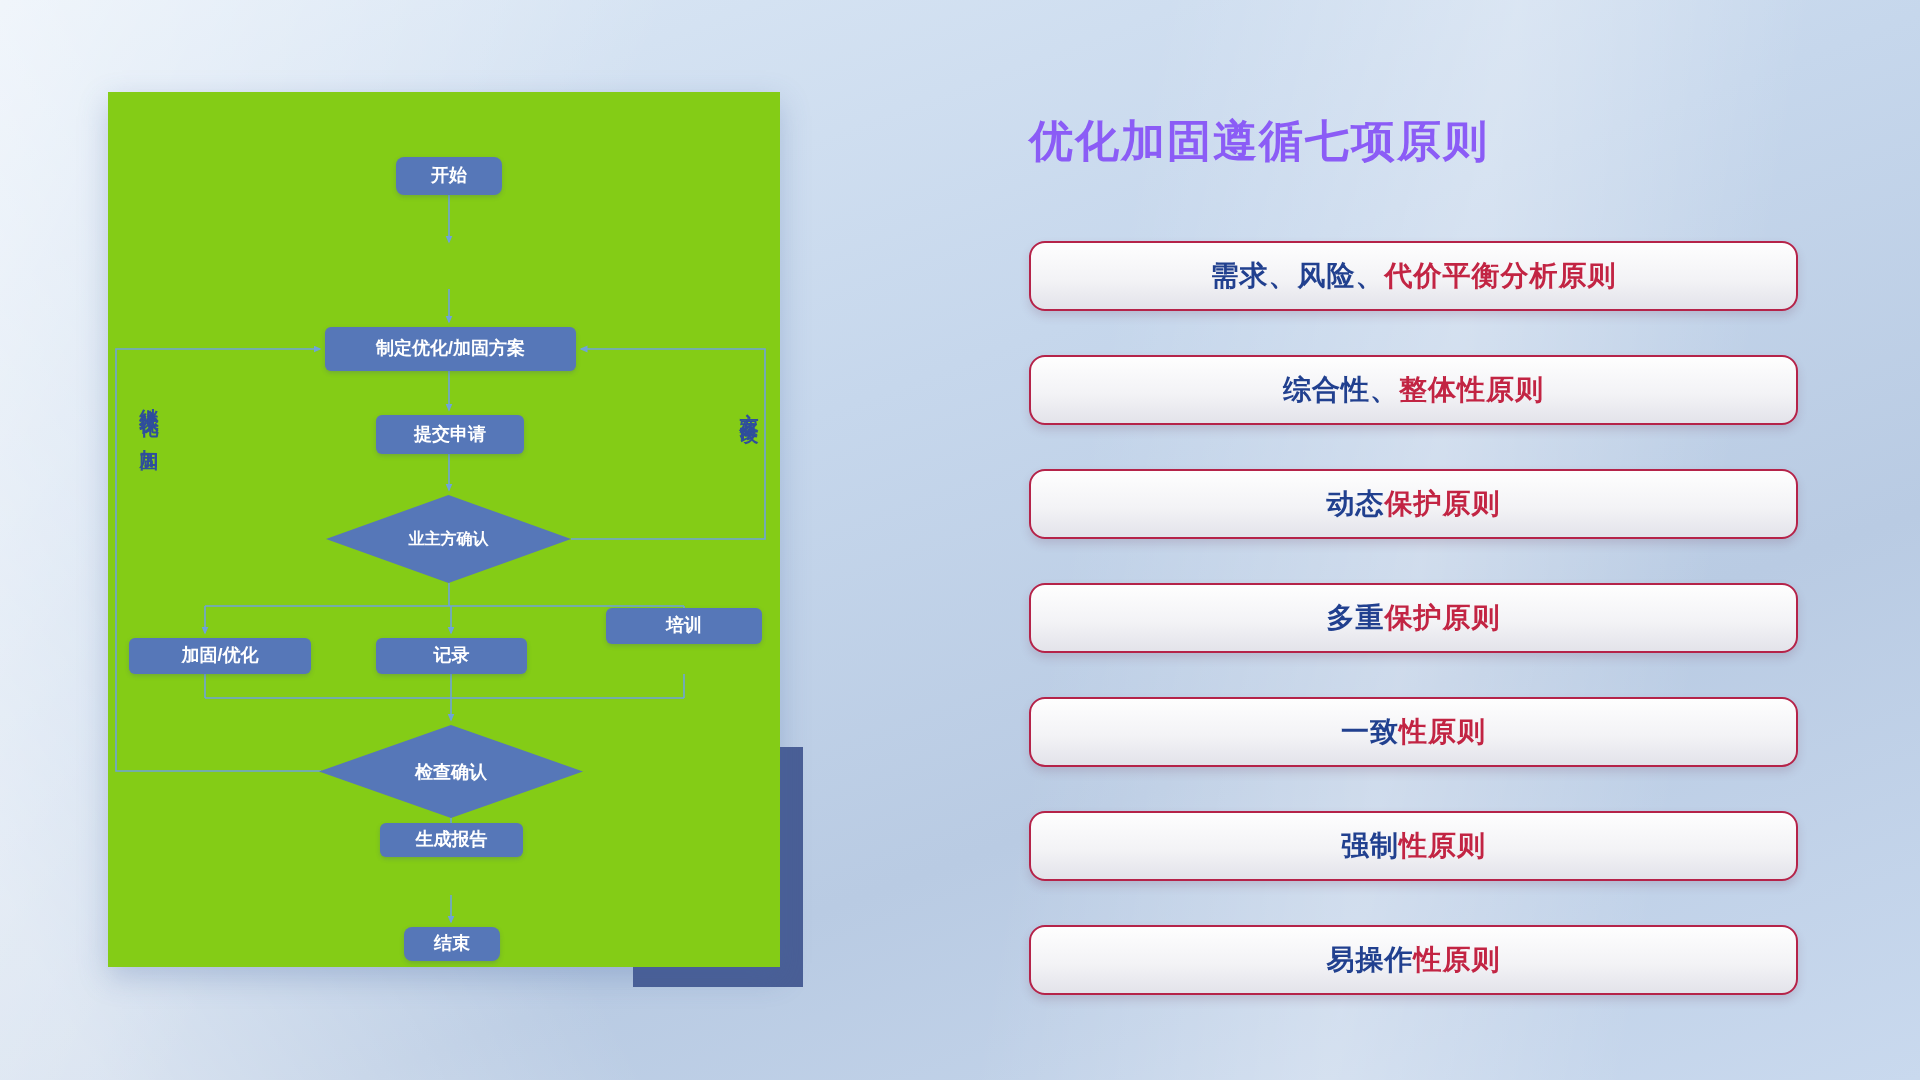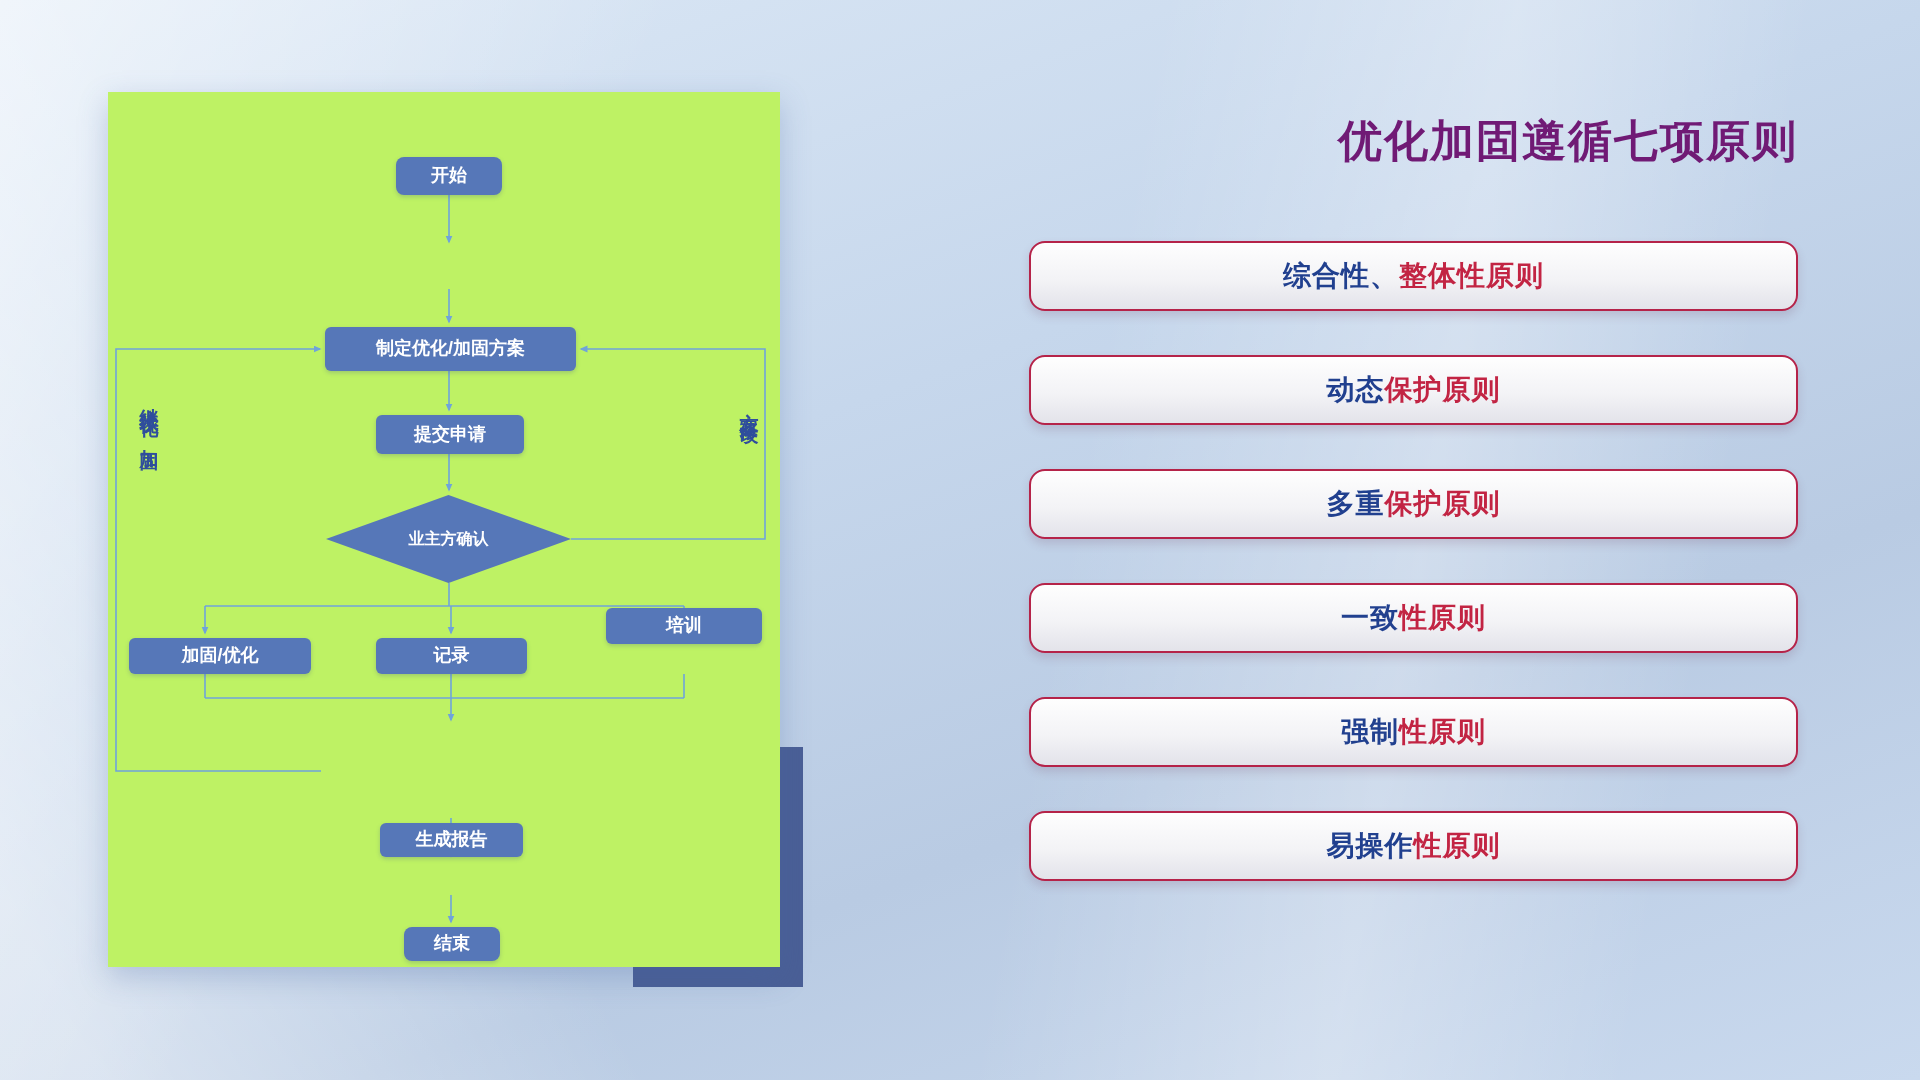--- a/index.html
+++ b/index.html
@@ -12,21 +12,21 @@
       linear-gradient(100deg, rgba(255,255,255,0) 55%, rgba(255,255,255,0.30) 72%, rgba(255,255,255,0) 86%),
       linear-gradient(160deg,#dde9f6 0%,#c6d7ec 40%,#b9cbe3 68%,#c9d9ee 100%);
   }
   
   .card-shadow{
     position:absolute;left:633px;top:747px;width:170px;height:240px;
     background:#4a5f96;z-index:1;
   }
   .card{
     position:absolute;left:108px;top:92px;width:672px;height:875px;
-    background:#bef264;z-index:2;
+    background:#84cc16;z-index:2;
     box-shadow:0 10px 28px rgba(70,100,160,0.28);
   }
   .flow{position:absolute;inset:0;}
   .flow svg{position:absolute;left:0;top:0;}
   .nbox{
     position:absolute;background:#5677b8;color:#ffffff;font-weight:bold;
     display:flex;align-items:center;justify-content:center;
     border-radius:6px;font-size:18px;line-height:1.1;text-align:center;
     box-shadow:0 2px 4px rgba(60,85,140,0.25);
   }
@@ -35,21 +35,21 @@
     display:flex;align-items:center;justify-content:center;text-align:center;
     clip-path:polygon(50% 0,100% 50%,50% 100%,0 50%);
   }
   .vlabel{
     position:absolute;writing-mode:vertical-rl;text-orientation:upright;
     color:#2f4e9c;font-weight:bold;font-size:19px;letter-spacing:4px;
   }
   
   .panel-title{
     position:absolute;left:1029px;top:112px;width:769px;
-    text-align:right;font-size:44px;font-weight:bold;color:#701a75;
+    text-align:left;font-size:44px;font-weight:bold;color:#8b5cf6;
     letter-spacing:2px;
   }
   .pill-stack{position:absolute;left:1029px;top:241px;width:769px;}
   .pill{
     height:66px;margin-bottom:44px;border:2px solid #b52349;border-radius:16px;
     background:linear-gradient(180deg,#fefefe 0%,#f3f3f6 55%,#e3e3ea 100%);
     display:flex;align-items:center;justify-content:center;
     font-size:28px;font-weight:bold;letter-spacing:1px;
     box-shadow:0 5px 10px rgba(110,60,90,0.18);
   }
@@ -100,35 +100,40 @@
     <div class="nbox" style="left:268px;top:323px;width:148px;height:39px;">提交申请</div>
 
     <div class="diamond" style="left:218px;top:403px;width:245px;height:88px;font-size:16px;">业主方确认</div>
 
     <div class="nbox" style="left:21px;top:546px;width:182px;height:36px;">加固/优化</div>
 
     <div class="nbox" style="left:268px;top:546px;width:151px;height:36px;">记录</div>
 
     <div class="nbox" style="left:498px;top:516px;width:156px;height:36px;">培训</div>
 
+    <div class="diamond" style="left:211px;top:633px;width:264px;height:93px;font-size:18px;">检查确认</div>
 
     <div class="nbox" style="left:272px;top:731px;width:143px;height:34px;">生成报告</div>
 
     <div class="nbox" style="left:296px;top:835px;width:96px;height:34px;border-radius:8px;">结束</div>
 
     <div class="vlabel" style="left:28px;top:300px;">继续优化/加固</div>
 
     <div class="vlabel" style="left:628px;top:306px;">方案修改</div>
   </div>
 </div>
 
 <div class="panel-title">优化加固遵循七项原则</div>
 
 <div class="pill-stack">
 
+  <div class="pill">
+    <span class="navy">需求、风险、</span>
+      <span class="red">代价平衡分析原则</span>
+  </div>
 
   <div class="pill">
     <span class="navy">综合性、</span>
       <span class="red">整体性原则</span>
   </div>
 
   <div class="pill">
     <span class="navy">动态</span>
       <span class="red">保护原则</span>
   </div>

